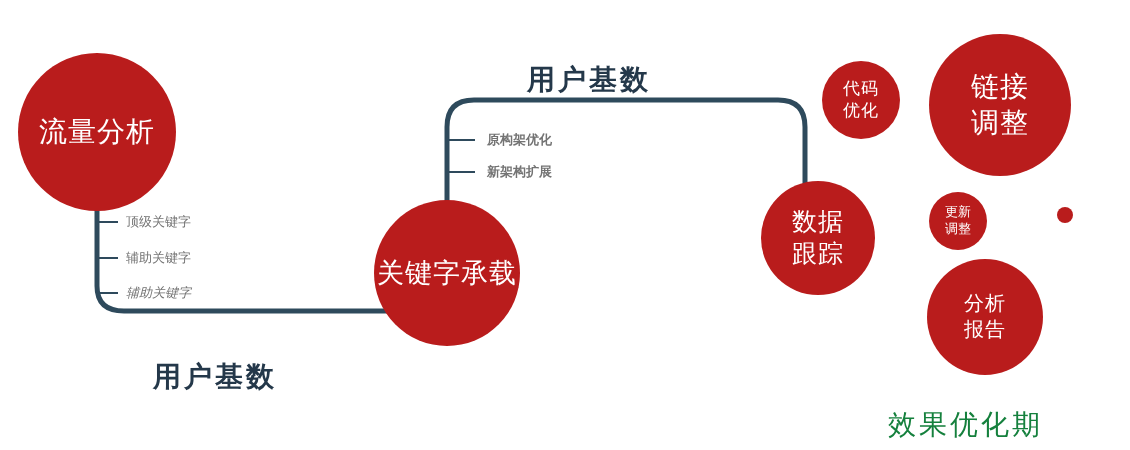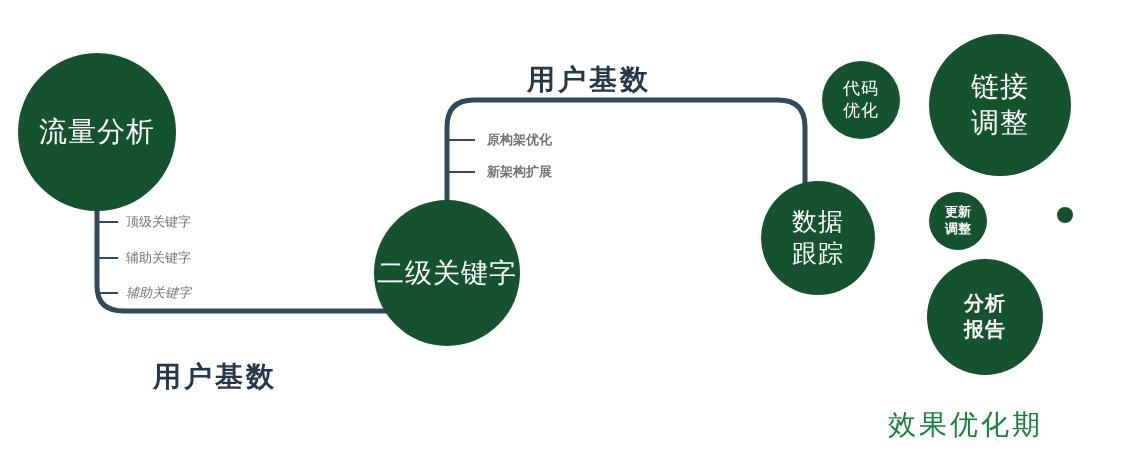--- a/index.html
+++ b/index.html
@@ -15,33 +15,33 @@
 
   svg.connectors {
     position: absolute;
     left: 0; top: 0;
     width: 1130px; height: 450px;
   }
 
   .node {
     position: absolute;
     border-radius: 50%;
-    background: #14532d;
+    background: #b91c1c;
     color: #ffffff;
     display: flex;
     align-items: center;
     justify-content: center;
     text-align: center;
     white-space: pre-line;
     line-height: 1.28;
     font-weight: 500;
     letter-spacing: 1px;
   }
 
-  .node.bold { font-weight: 700; }
+  .node.bold { font-weight: 400; }
 
   .edge-label {
     position: absolute;
     color: #24384a;
     font-weight: 700;
     letter-spacing: 3px;
     white-space: nowrap;
   }
 
   .branch-label {
@@ -73,21 +73,21 @@
     <path d="M 99 222 H 118" stroke="#2e4a5c" stroke-width="2"></path>
     <path d="M 99 258 H 118" stroke="#2e4a5c" stroke-width="2"></path>
     <path d="M 99 293 H 118" stroke="#2e4a5c" stroke-width="2"></path>
 
     <path d="M 449 140 H 475" stroke="#2e4a5c" stroke-width="2"></path>
     <path d="M 449 172 H 475" stroke="#2e4a5c" stroke-width="2"></path>
   </svg>
 
   <div class="node" style="left:18px; top:53px; width:158px; height:158px; font-size:28px;">流量分析</div>
 
-  <div class="node" style="left:374px; top:200px; width:146px; height:146px; font-size:27px;">二级关键字</div>
+  <div class="node" style="left:374px; top:200px; width:146px; height:146px; font-size:27px;">关键字承载</div>
 
   <div class="node" style="left:761px; top:181px; width:114px; height:114px; font-size:25px;">数据
 跟踪</div>
 
   <div class="node" style="left:822px; top:61px; width:78px; height:78px; font-size:17px;">代码
 优化</div>
 
   <div class="node" style="left:929px; top:34px; width:142px; height:142px; font-size:28px;">链接
 调整</div>
 

